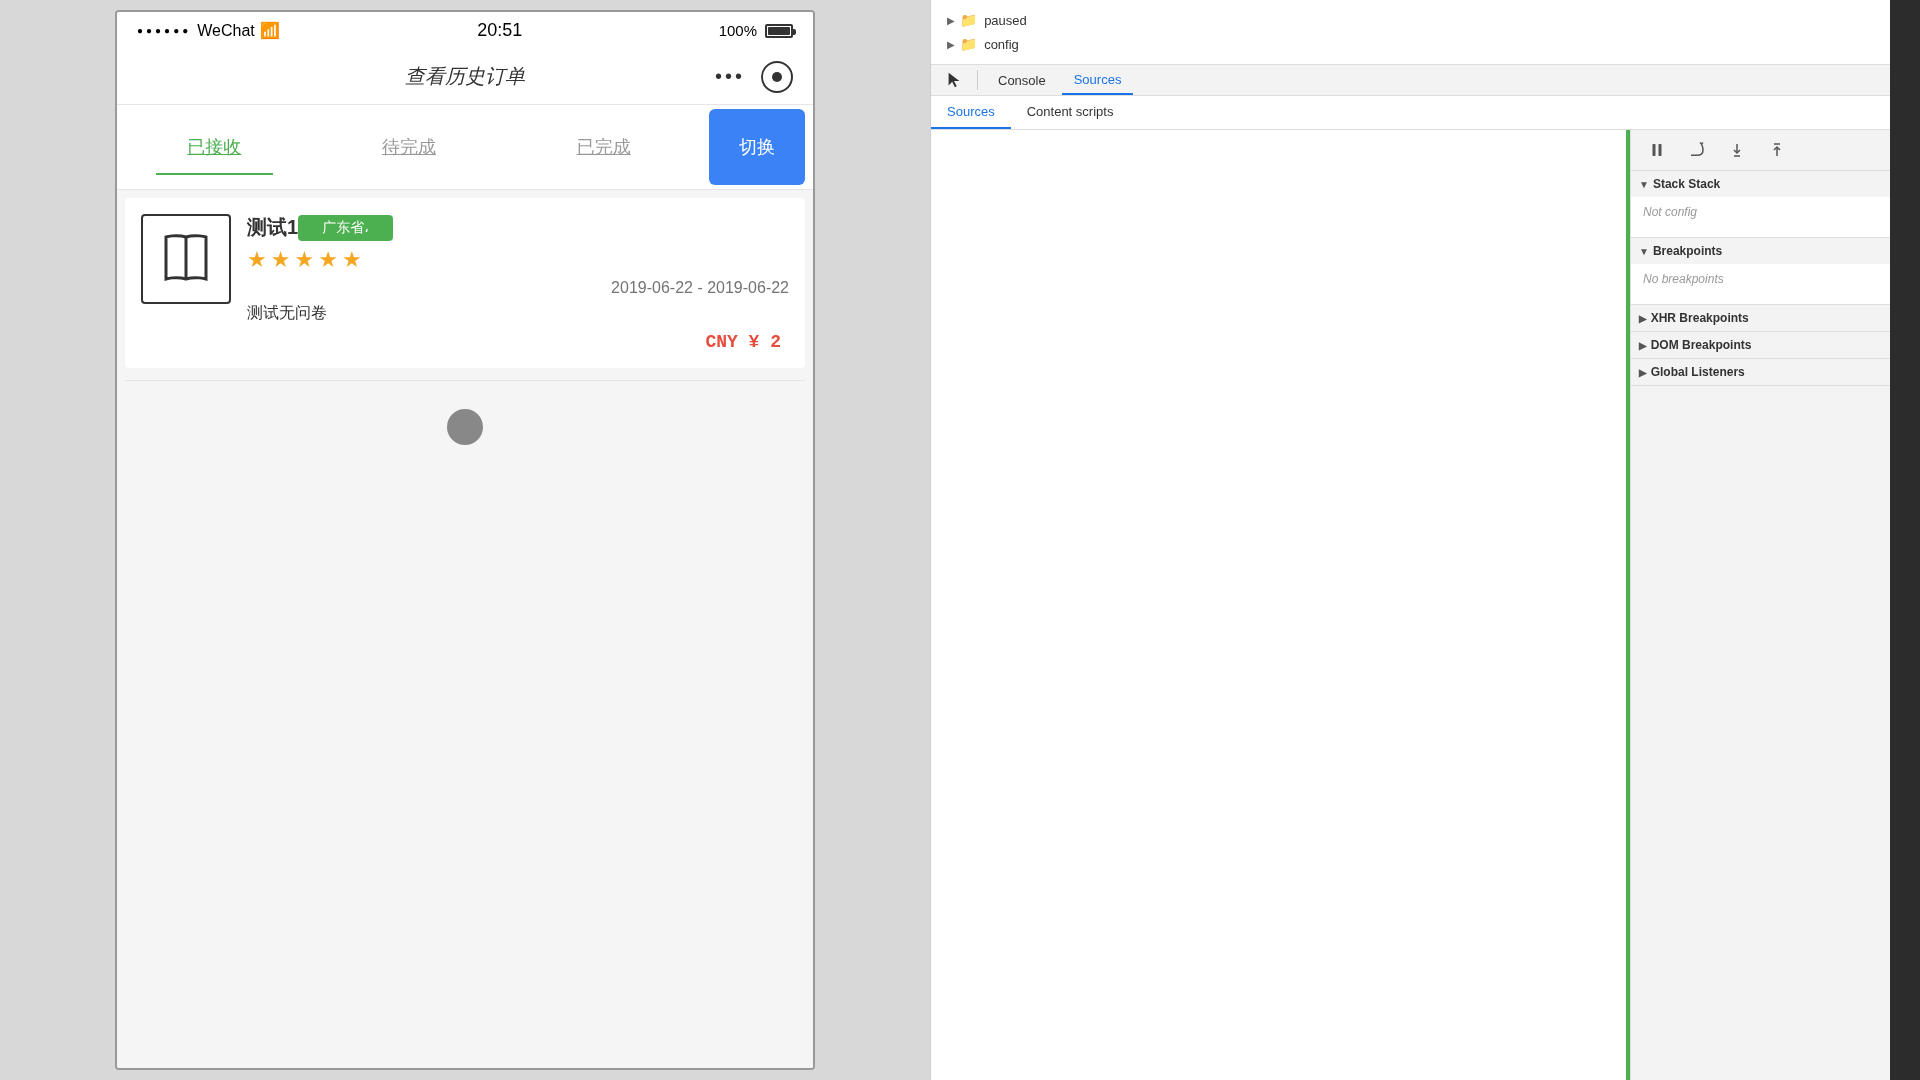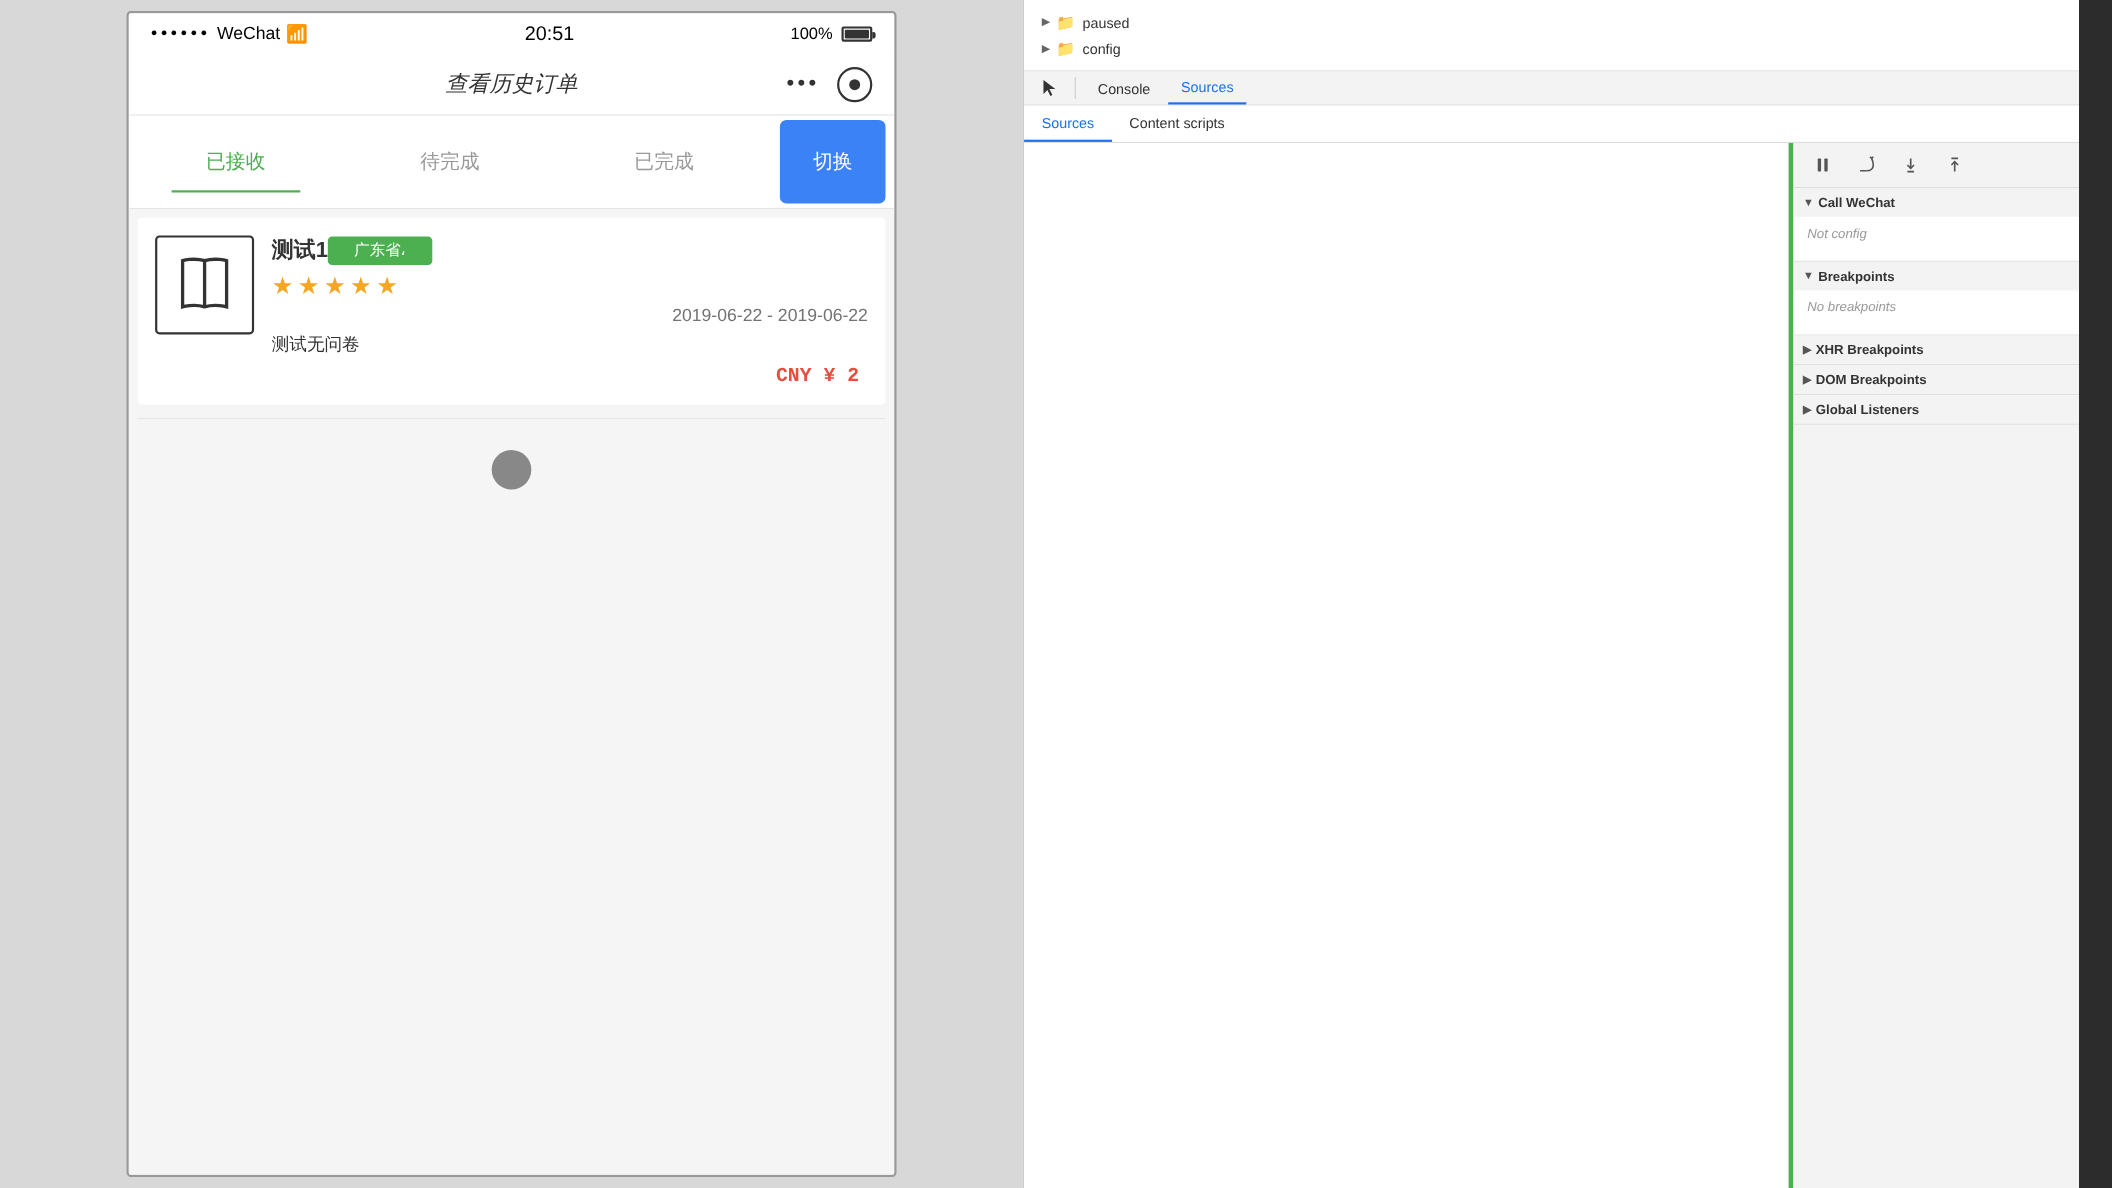--- a/index.html
+++ b/index.html
@@ -147,20 +147,21 @@
       border-bottom: 1px solid #e5e5e5;
       flex-shrink: 0;
     }
     .tab-item {
       flex: 1;
       padding: 16px 0;
       text-align: center;
       font-size: 18px;
       color: #999;
       position: relative;
+      text-decoration: underline;
     }
     .tab-item.active {
       color: #4caf50;
     }
     .tab-item.active::after {
       content: '';
       position: absolute;
       bottom: 0;
       left: 20%;
       width: 60%;
@@ -634,21 +635,21 @@
             <line x1="12" y1="20" x2="12" y2="8"></line>
             <polyline points="8,12 12,8 16,12"></polyline>
             <line x1="8" y1="4" x2="16" y2="4"></line>
           </svg>
         </button>
       </div>
 
       <div class="debug-section">
         <div class="debug-section-header">
           <span class="section-arrow">▼</span>
-          <span>Call WeChat</span>
+          <span>Stack Stack</span>
         </div>
         <div class="debug-section-content">
           <span>Not config</span>
         </div>
       </div>
 
       <div class="debug-section">
         <div class="debug-section-header">
           <span class="section-arrow">▼</span>
           <span>Breakpoints</span>

